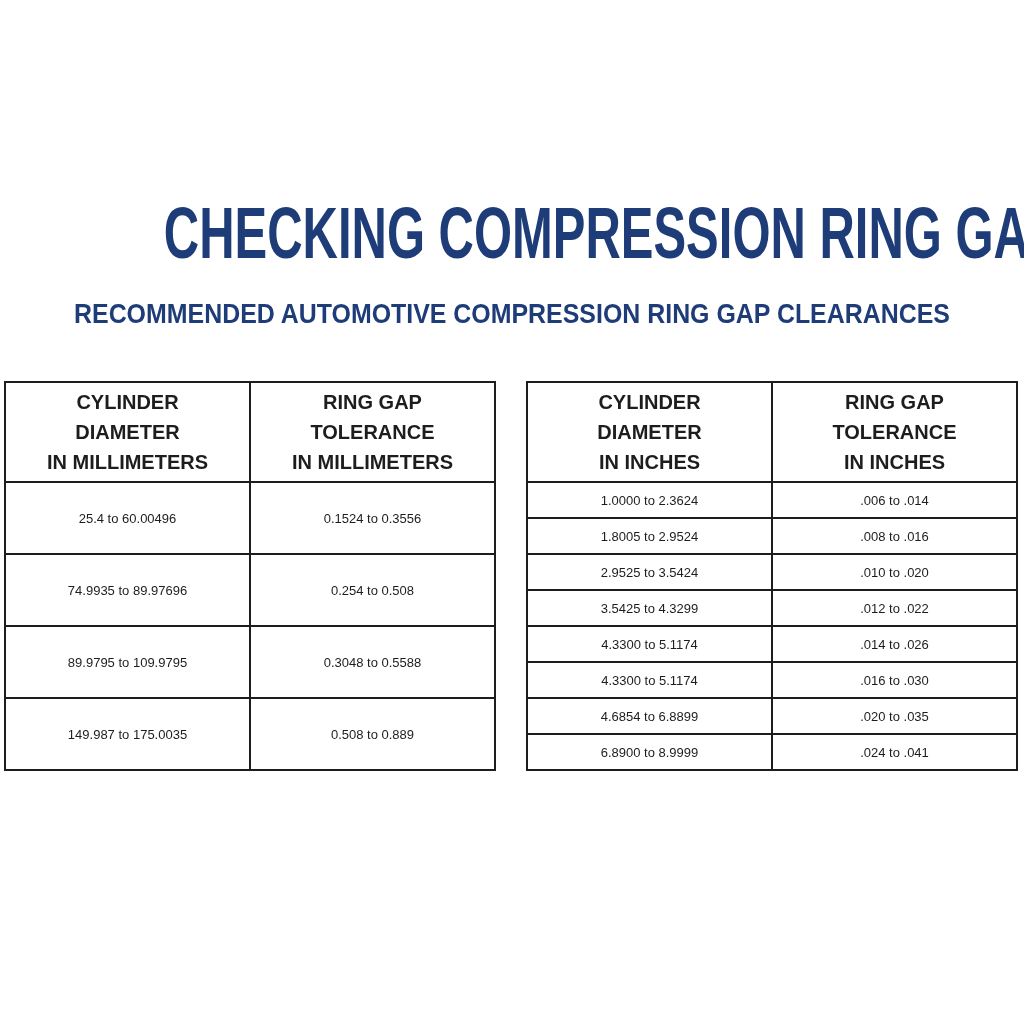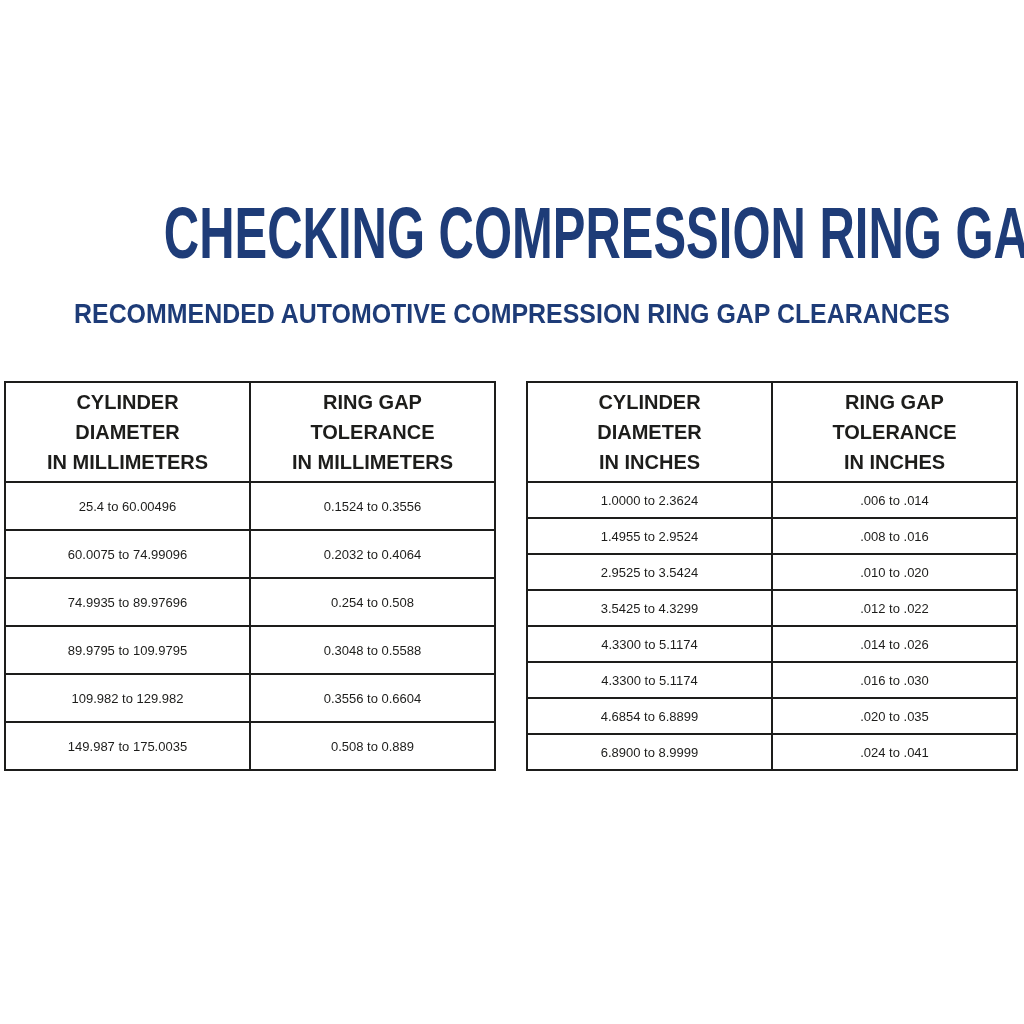--- a/index.html
+++ b/index.html
@@ -95,34 +95,26 @@
 TOLERANCE
 IN MILLIMETERS</th>
         </tr>
       </thead>
       <tbody>
         <tr>
           <td>25.4 to 60.00496</td>
           <td>0.1524 to 0.3556</td>
         </tr>
         <tr>
-          <td>60.0075 to 74.99096</td>
-          <td>0.2032 to 0.4064</td>
-        </tr>
-        <tr>
           <td>74.9935 to 89.97696</td>
           <td>0.254 to 0.508</td>
         </tr>
         <tr>
           <td>89.9795 to 109.9795</td>
           <td>0.3048 to 0.5588</td>
-        </tr>
-        <tr>
-          <td>109.982 to 129.982</td>
-          <td>0.3556 to 0.6604</td>
         </tr>
         <tr>
           <td>149.987 to 175.0035</td>
           <td>0.508 to 0.889</td>
         </tr>
       </tbody>
     </table>
 
     <table class="ring-table">
       <thead>
@@ -134,21 +126,21 @@
 TOLERANCE
 IN INCHES</th>
         </tr>
       </thead>
       <tbody>
         <tr>
           <td>1.0000 to 2.3624</td>
           <td>.006 to .014</td>
         </tr>
         <tr>
-          <td>1.4955 to 2.9524</td>
+          <td>1.8005 to 2.9524</td>
           <td>.008 to .016</td>
         </tr>
         <tr>
           <td>2.9525 to 3.5424</td>
           <td>.010 to .020</td>
         </tr>
         <tr>
           <td>3.5425 to 4.3299</td>
           <td>.012 to .022</td>
         </tr>

